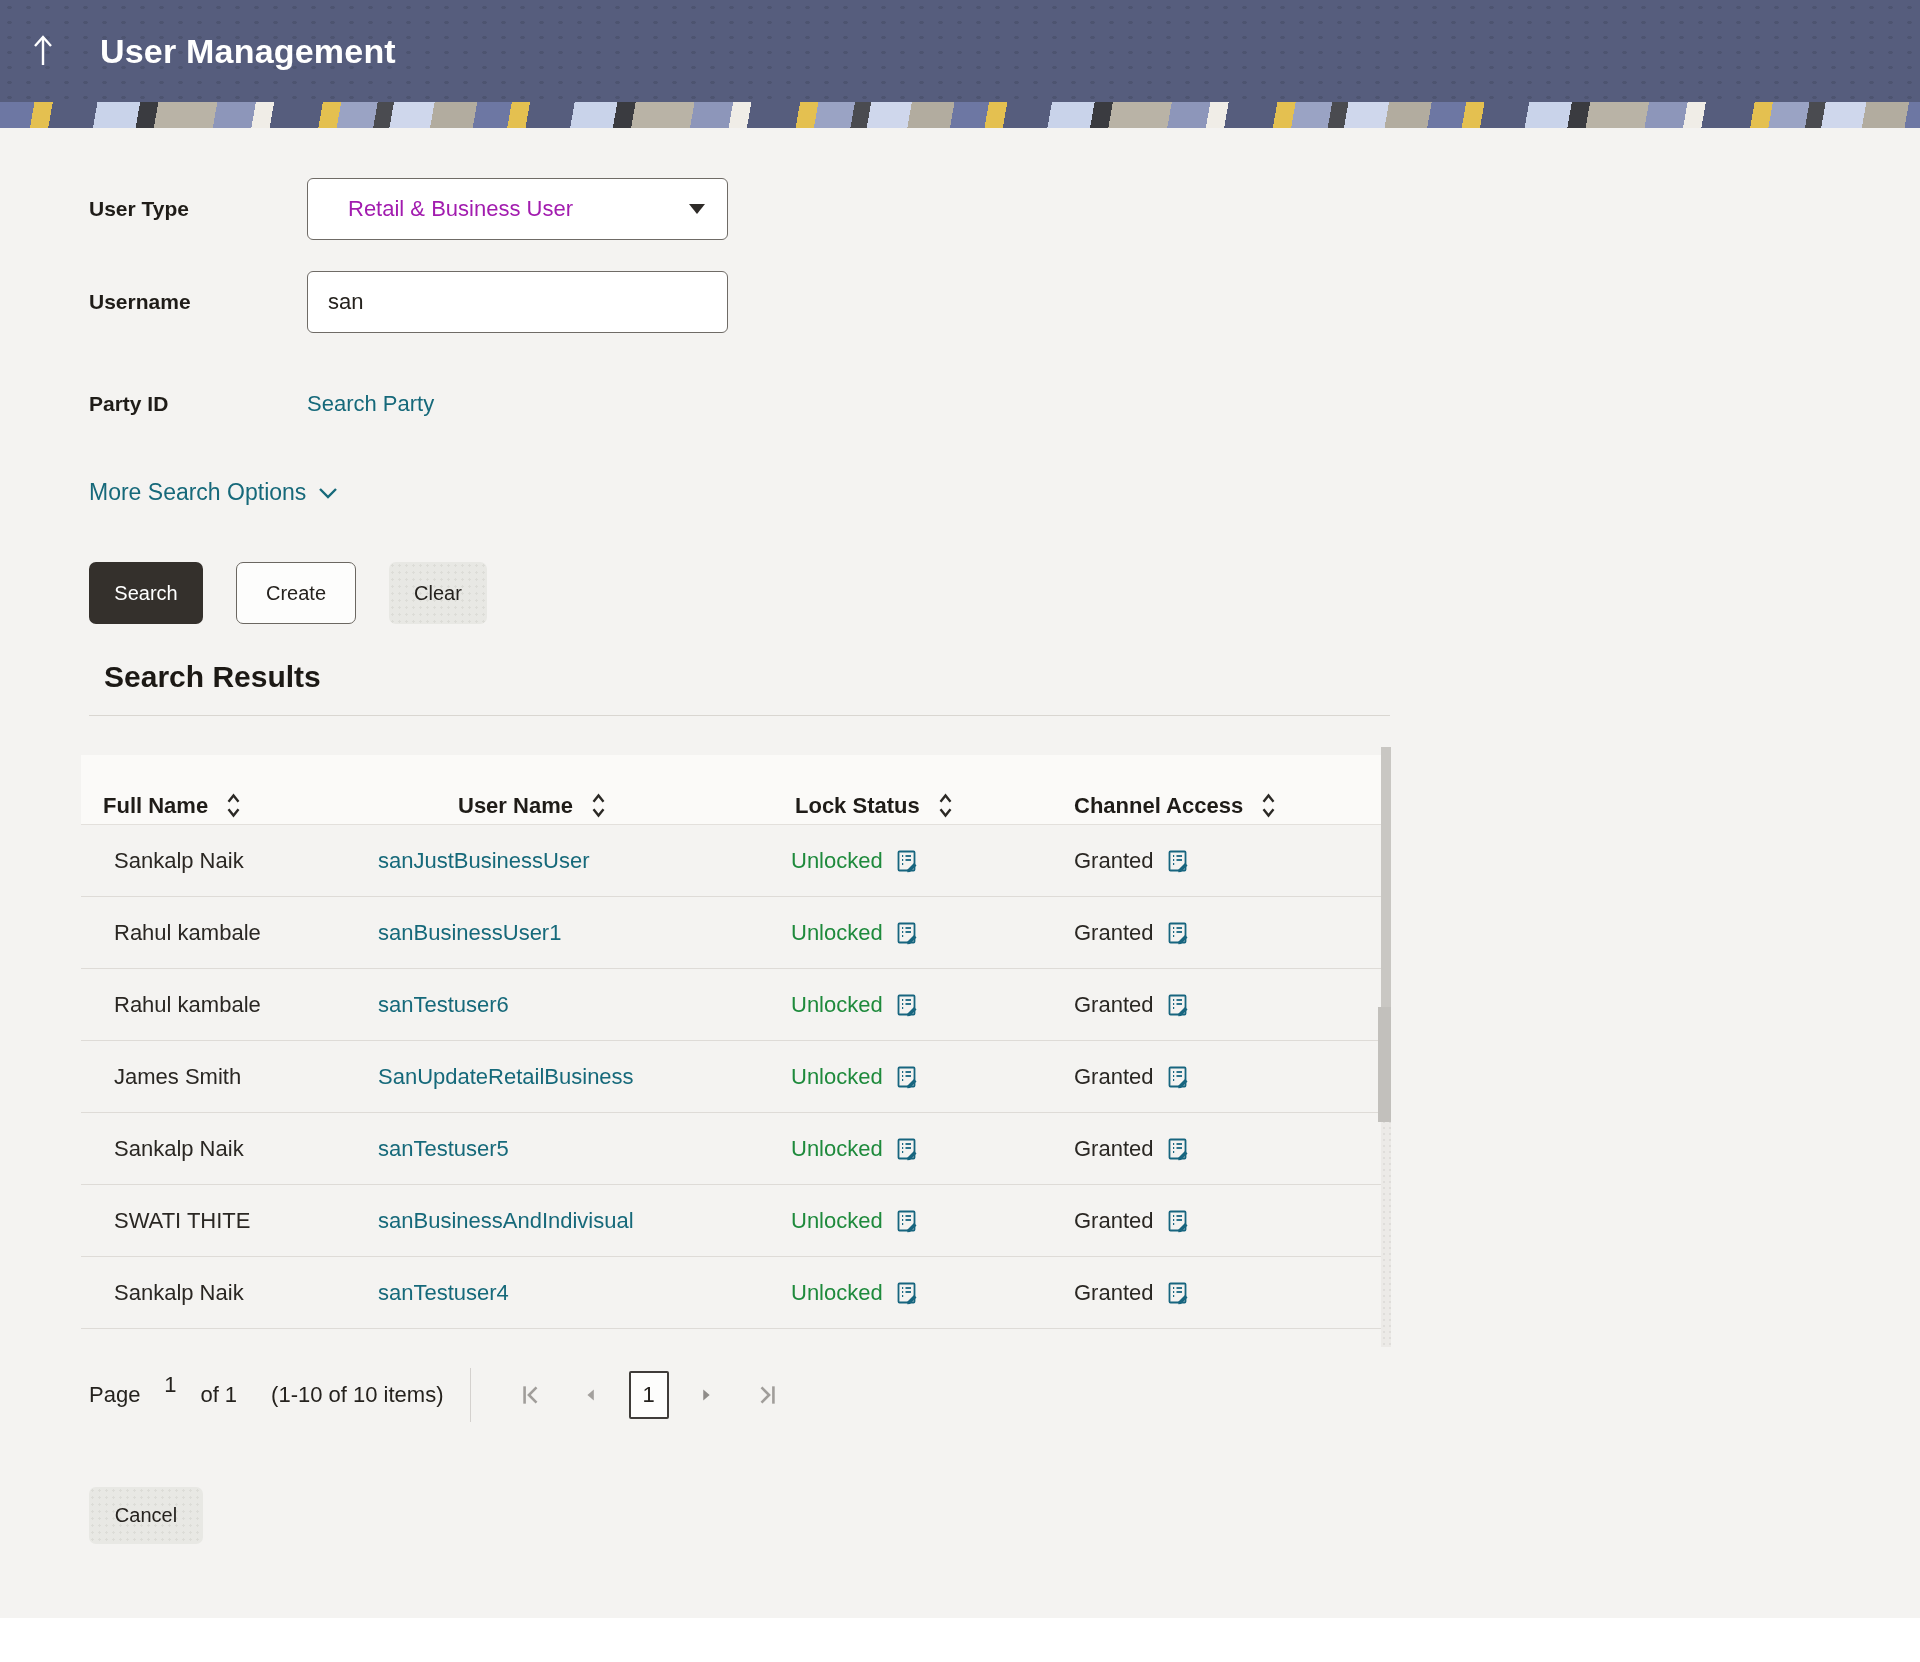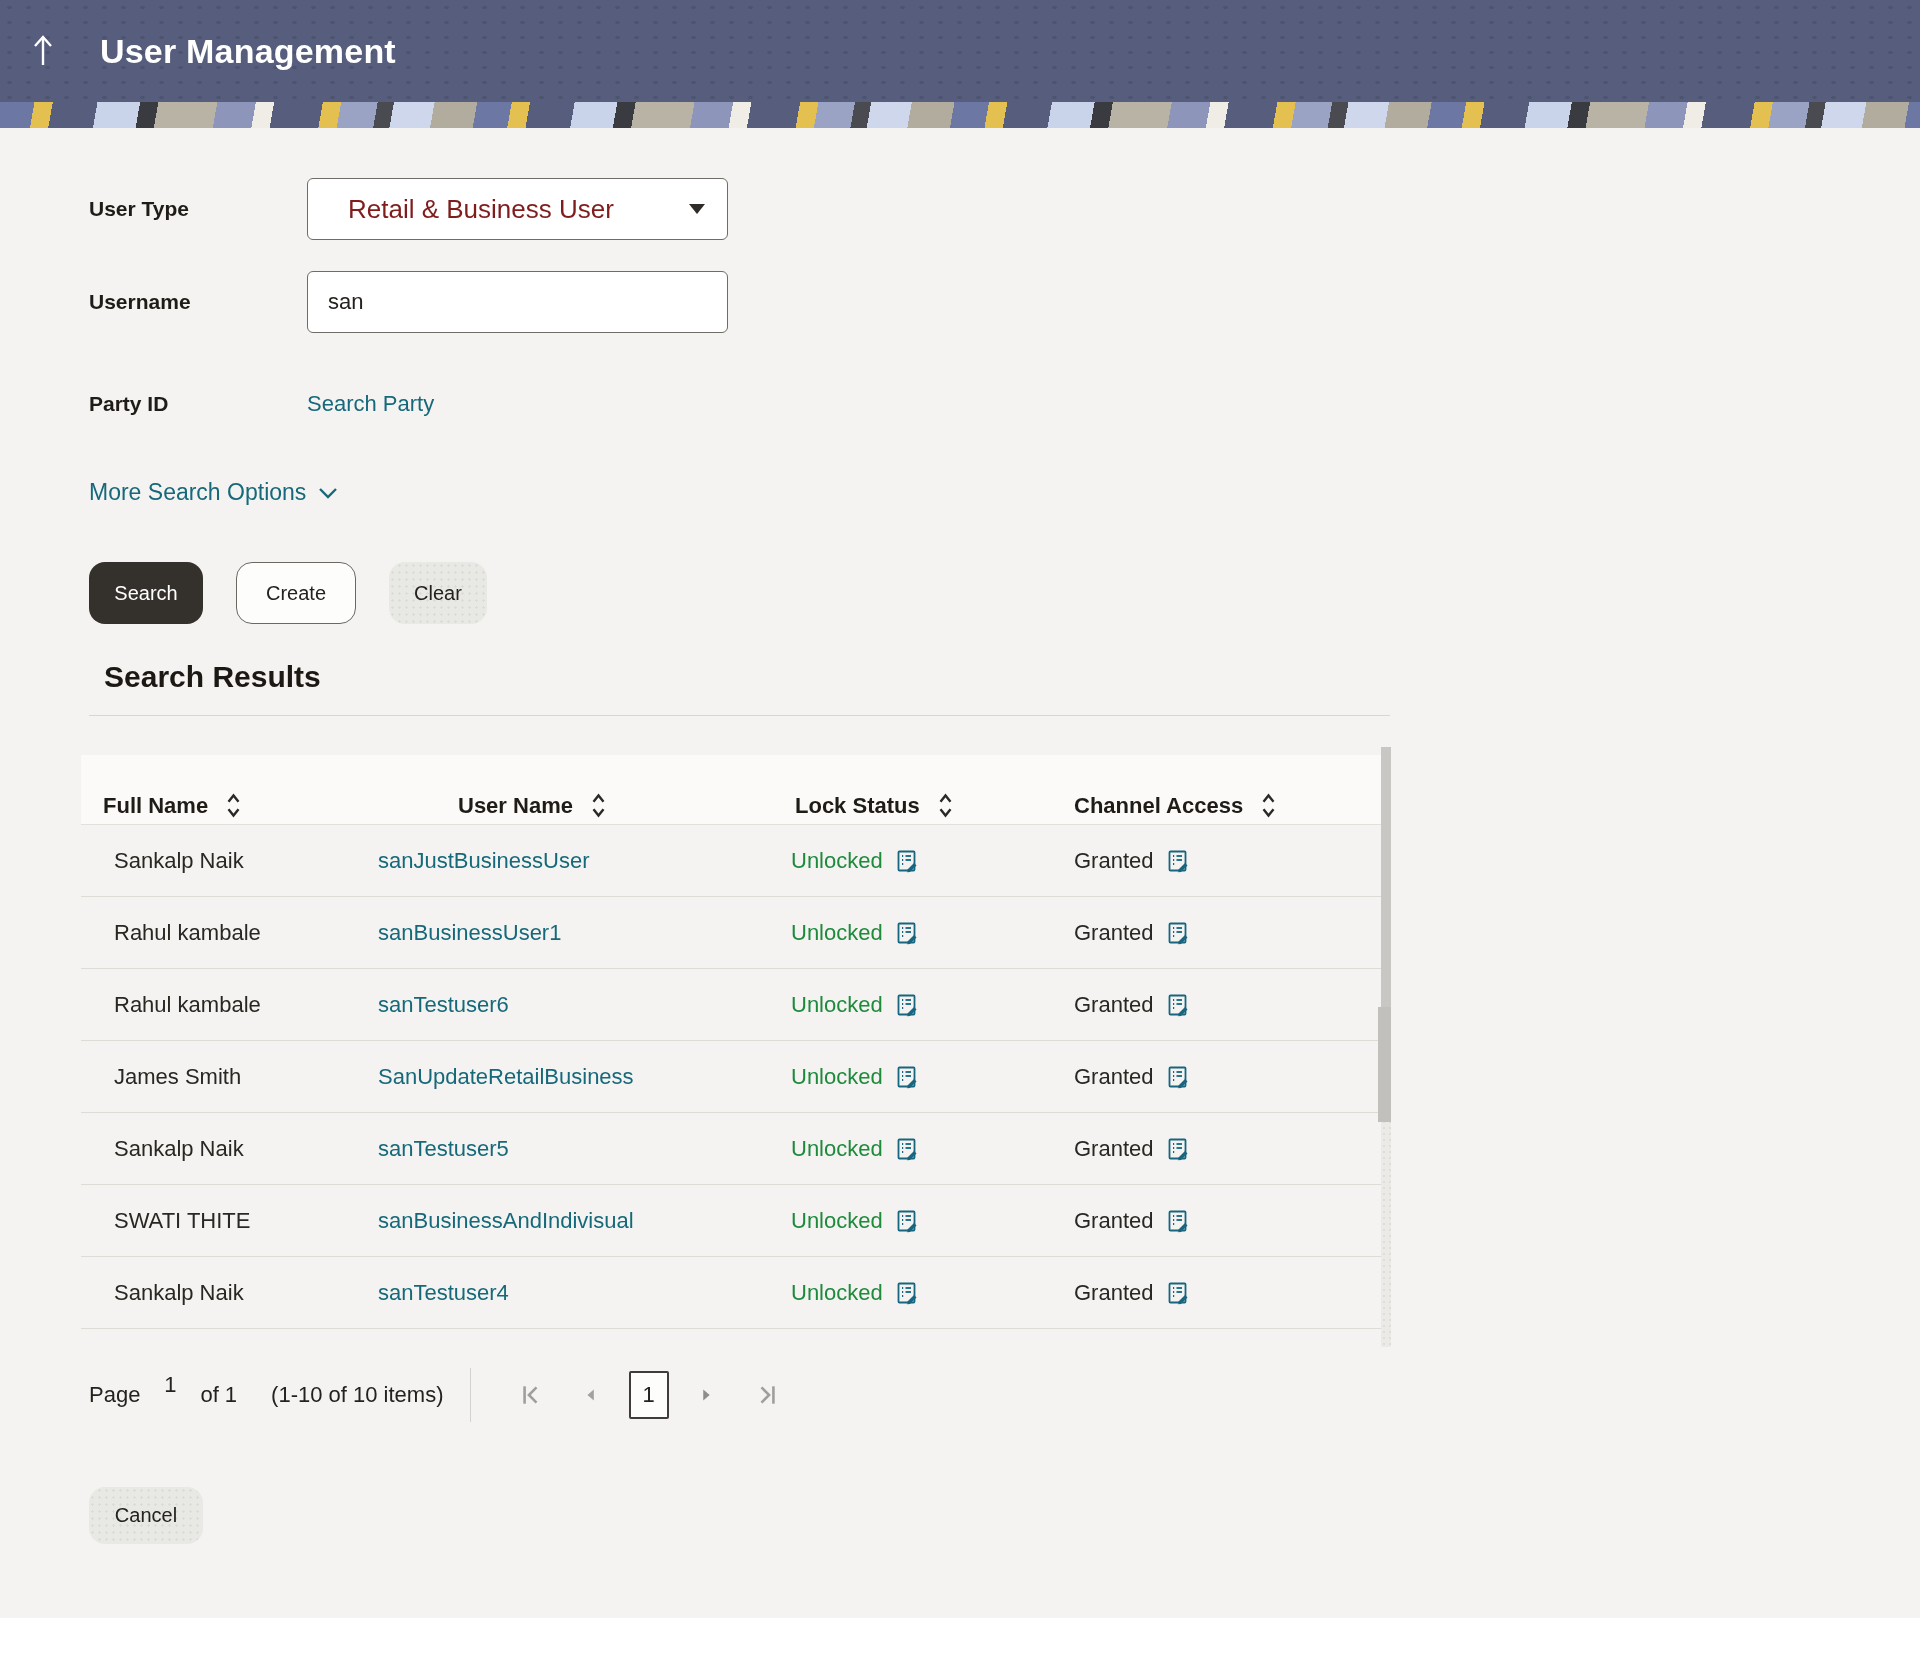--- a/index.html
+++ b/index.html
@@ -35,42 +35,42 @@
   
   .content { padding:50px 0 0 89px; }
   .form-row { display:flex; align-items:center; }
   .form-label { width:218px; font-size:21px; font-weight:700; color:#1f1c18; }
   .combo {
     width:421px; height:62px; background:#ffffff;
     border:1px solid #6f6b66; border-radius:6px;
     display:flex; align-items:center; justify-content:space-between;
     padding:0 22px 0 40px; cursor:pointer;
   }
-  .combo-text { font-size:26px; color:#7f1d1d; }
+  .combo-text { font-size:22px; color:#a21caf; }
   .caret { width:0; height:0; border-left:8px solid transparent; border-right:8px solid transparent; border-top:10px solid #2e2b28; }
   .text-input {
     width:421px; height:62px; background:#ffffff;
     border:1px solid #6f6b66; border-radius:6px;
     font-family:"Liberation Sans", sans-serif;
     font-size:22px; color:#25221e; padding:0 20px; outline:none;
   }
   .row-usertype { margin-top:0; }
   .row-username { margin-top:31px; }
   .row-party { margin-top:40px; height:62px; }
   .link { color:#16697a; text-decoration:none; cursor:pointer; }
   .party-link { font-size:22px; }
   .more-opts {
     margin-top:44px; display:inline-flex; align-items:center; gap:12px;
     font-size:23px; color:#16697a; cursor:pointer;
   }
 
   
   .btn-row { margin-top:56px; display:flex; align-items:center; gap:33px; }
   .btn {
-    height:62px; border-radius:16px; font-family:"Liberation Sans", sans-serif;
+    height:62px; border-radius:7px; font-family:"Liberation Sans", sans-serif;
     font-size:20px; display:inline-flex; align-items:center; justify-content:center;
     cursor:pointer; border:none;
   }
   .btn-primary { width:114px; background:#34302c; color:#ffffff; }
   .btn-outline { width:120px; background:#fdfdfc; color:#25221e; border:1px solid #6b6761; }
   .btn-flat {
     width:98px; background:#e8e8e4; color:#25221e;
     background-image:radial-gradient(#dcdcd7 1px, transparent 1.2px); background-size:7px 7px;
   }
 

